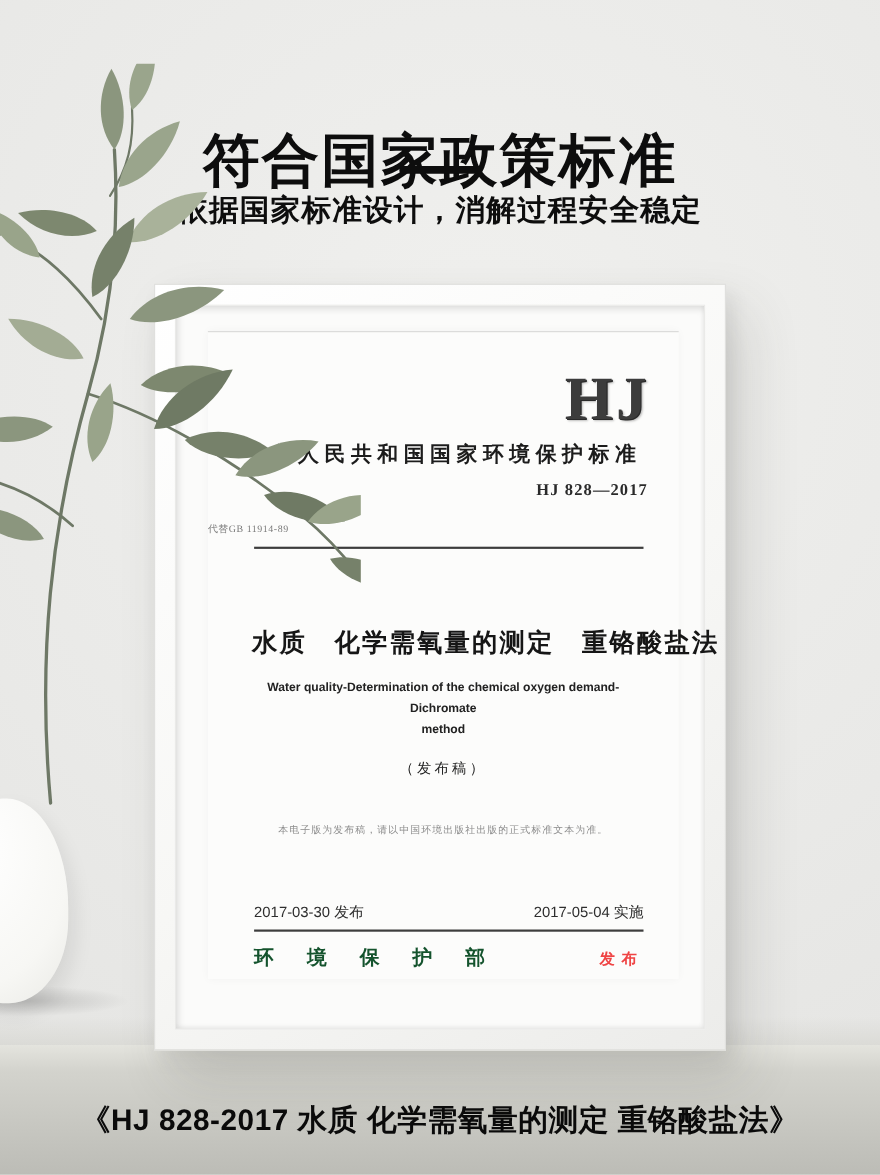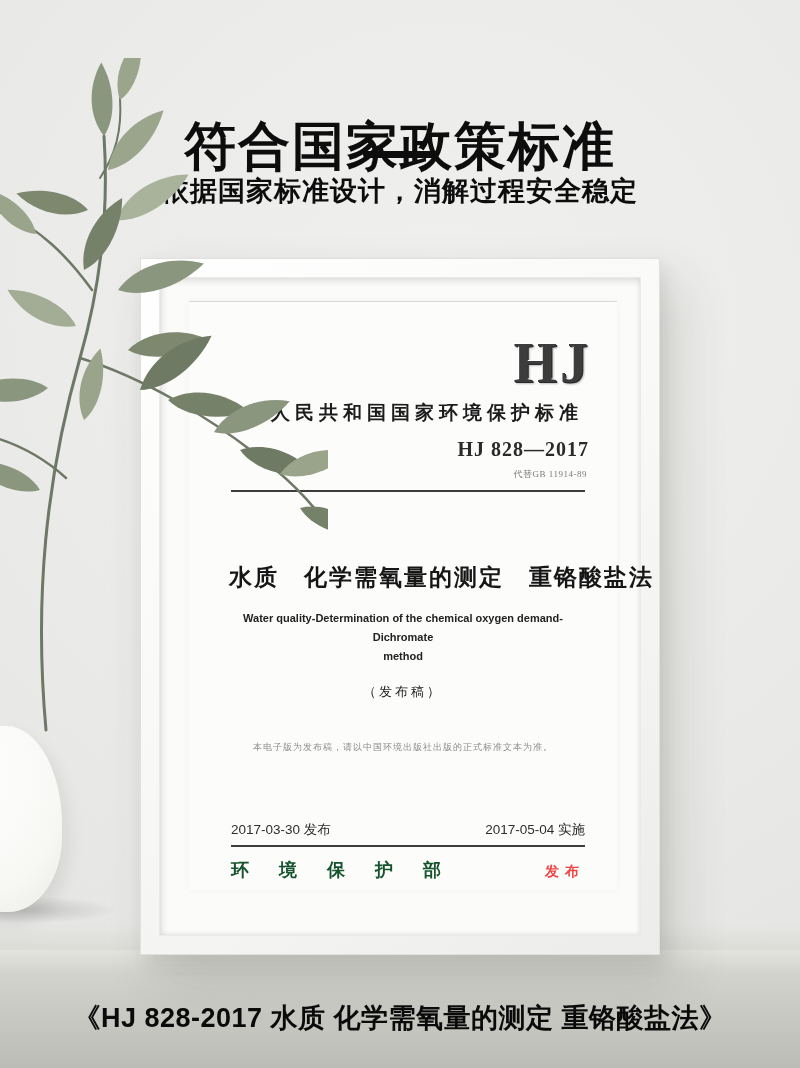--- a/index.html
+++ b/index.html
@@ -64,22 +64,22 @@
   .hj-logo {
     margin:36px 26px 0 0; text-align:right;
     font-family:"Liberation Serif", serif; font-weight:700;
     font-size:56px; line-height:.9; letter-spacing:3px; color:#3c3c3c;
     text-shadow:-1px -1px 0 #ffffff, 1px 1px 0 #2a2a2a, 2px 2px 2px rgba(0,0,0,.25);
   }
   .org-line {
     margin-top:12px; text-align:center; font-weight:700;
     font-size:19px; letter-spacing:5px; color:#1c1c1c; white-space:nowrap;
   }
-  .std-no { margin:12px 28px 0 0; text-align:right; font-size:20px; letter-spacing:1px; color:#2a2a2a; font-weight:600; }
-  .replaces { margin:7px 30px 0 0; text-align:right; font-size:9px; color:#7a7a7a; letter-spacing:.5px; }
+  .std-no { margin:12px 28px 0 0; text-align:right; font-size:15px; letter-spacing:1px; color:#2a2a2a; font-weight:600; }
+  .replaces { margin:20px 30px 0 0; text-align:left; font-size:9px; color:#7a7a7a; letter-spacing:.5px; }
   .rule-top { margin:9px 32px 0 42px; border-top:2px solid #3d3d3d; height:0; }
   .title-cn {
     margin-top:70px; text-align:center; font-weight:700;
     font-size:23px; letter-spacing:2px; color:#161616; white-space:nowrap;margin-left:40px;
   }
   .title-en {
     margin:16px auto 4px; max-width:370px; text-align:center;
     font-family:"Liberation Sans", sans-serif; font-weight:700;
     font-size:11px; line-height:1.7; color:#222;
   }

